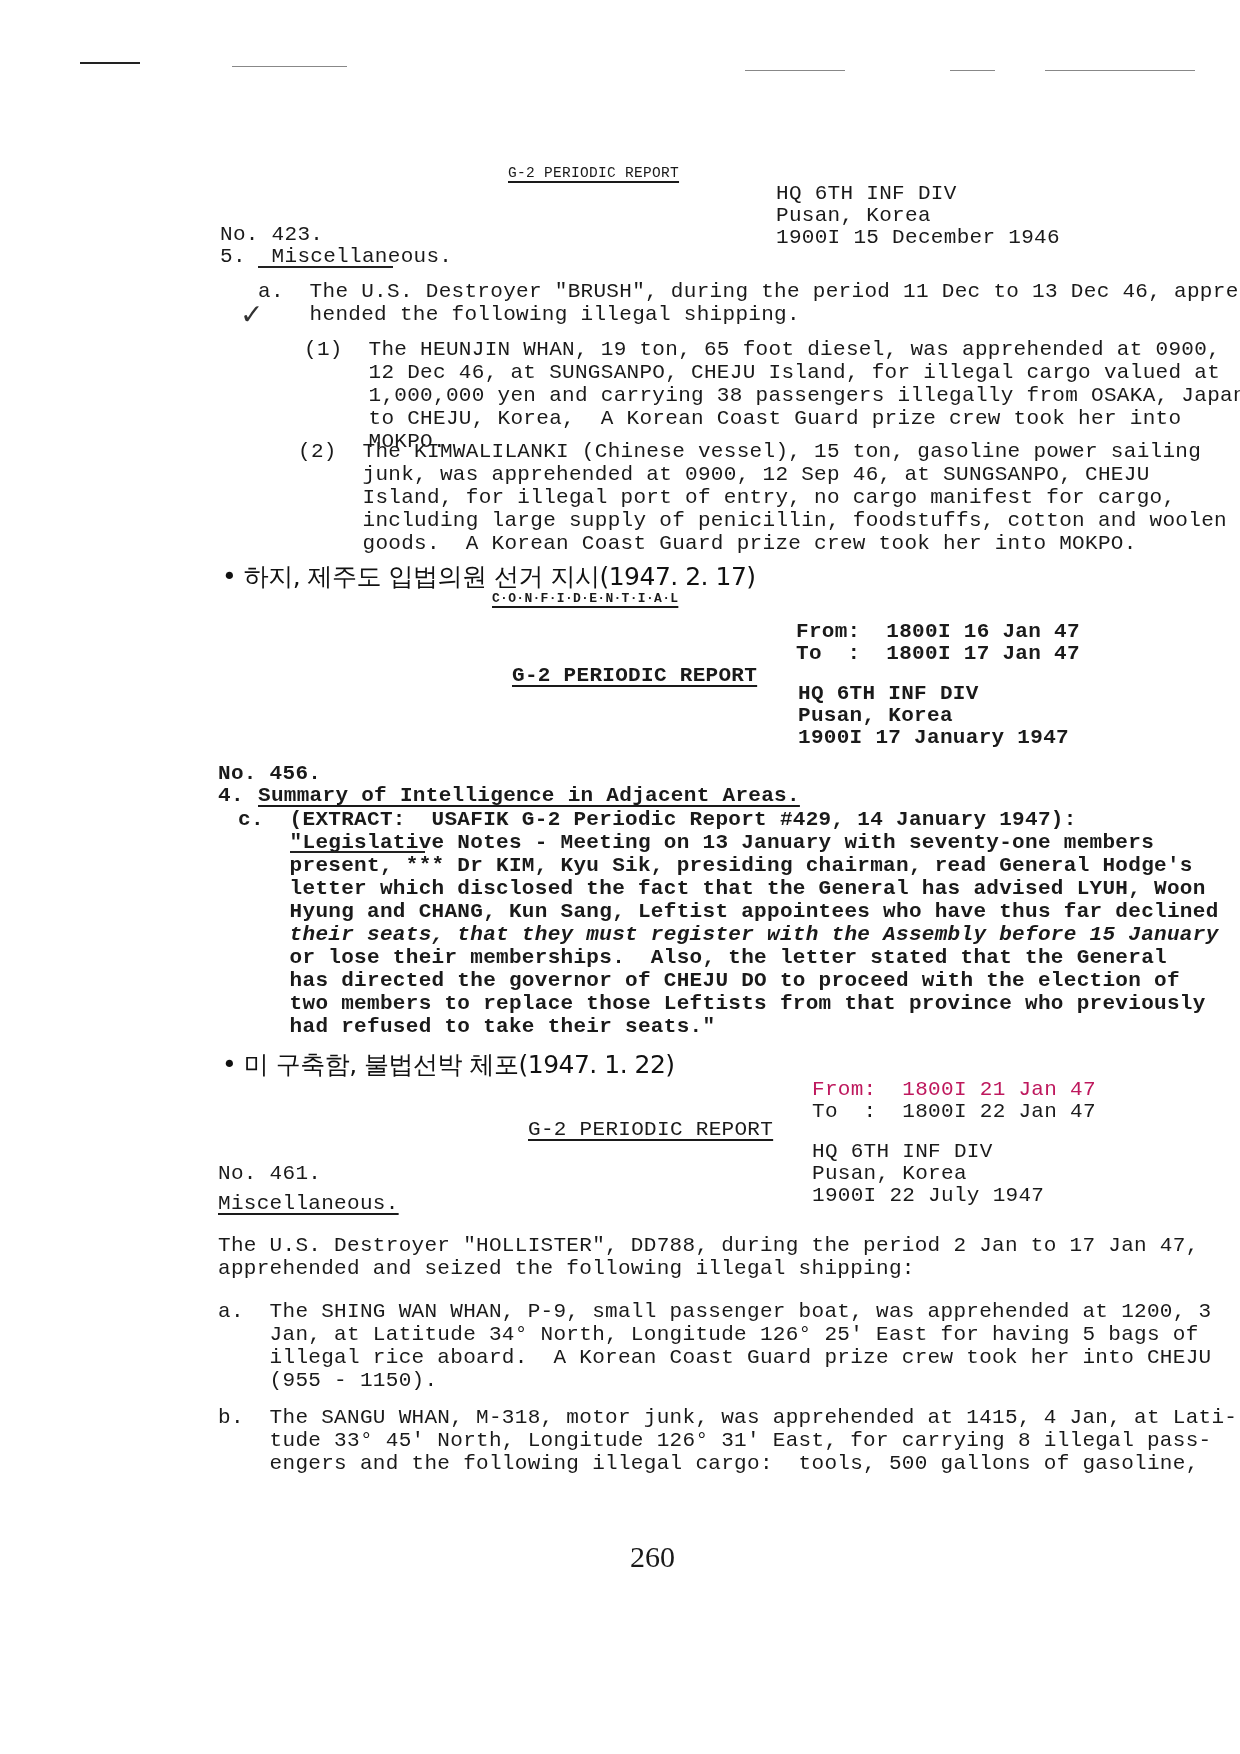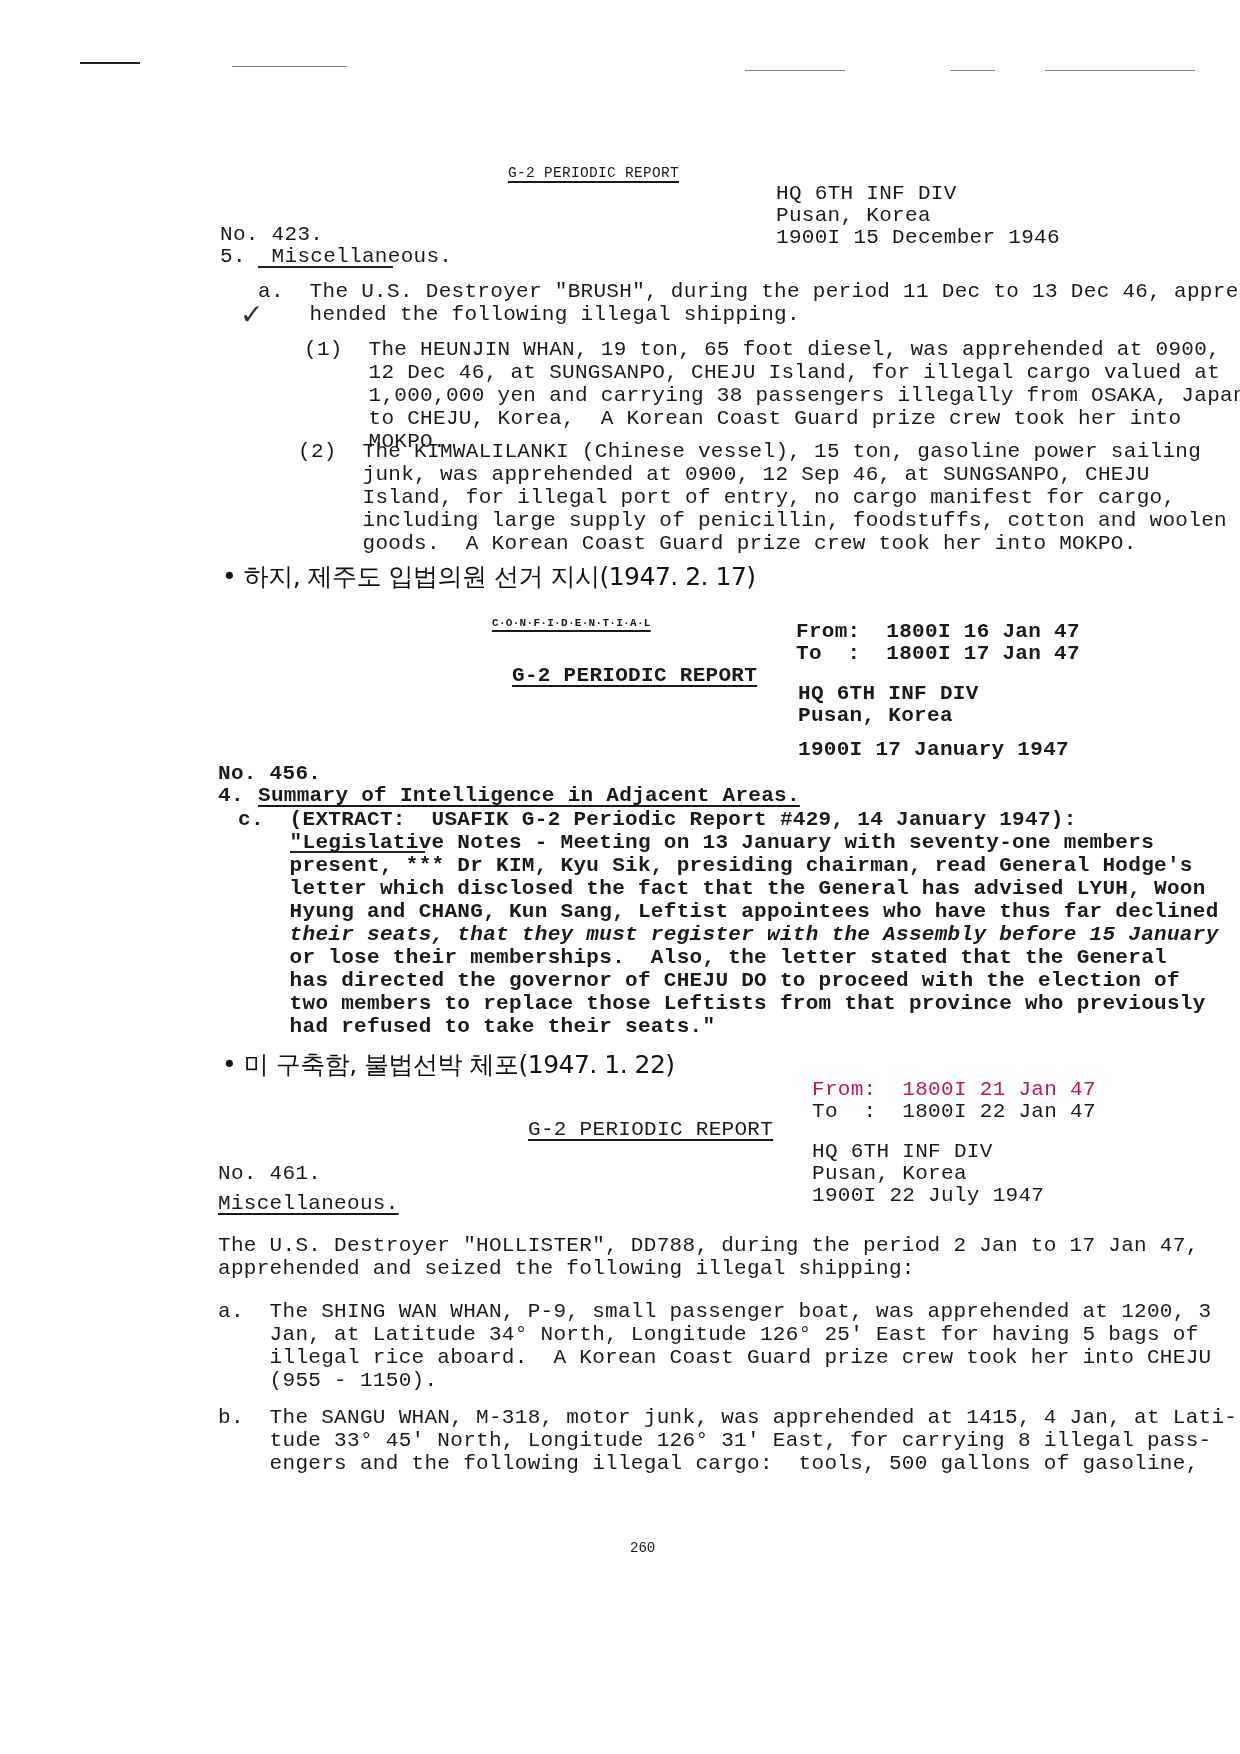--- a/index.html
+++ b/index.html
@@ -1,21 +1,21 @@
 <!DOCTYPE html>
 <html><head>
 <meta charset="utf-8">
 <style>
   html, body { margin: 0; padding: 0; background: #ffffff; }
   body { width: 1240px; height: 1754px; position: relative; overflow: hidden; color: #1a1a1a; }
   .tw { font-family: "Liberation Mono", "DejaVu Sans Mono", monospace; font-size: 21px; line-height: 23px; position: absolute; white-space: pre; letter-spacing: 0.3px; }
   .bold { font-weight: bold; }
   .ul { text-decoration: underline; text-decoration-thickness: 2px; text-underline-offset: 4px; }
   .ko { font-family: "DejaVu Sans", sans-serif; font-size: 25px; position: absolute; white-space: pre; color: #111; letter-spacing: -0.5px; }
-  .pgnum { font-family: Liberation Mono, monospace; font-size: 14px; position: absolute; }
+  .pgnum { font-family: Liberation Serif, serif; font-size: 30px; position: absolute; }
   .rule { position: absolute; height: 2px; background: #222; }
   .faint { position: absolute; height: 1px; background: #888; }
   .tick { position: absolute; font-family: "DejaVu Sans", sans-serif; font-size: 28px; color: #333; }
 </style>
 </head>
 <body>
 
 <div class="rule" style="left:80px;top:62px;width:60px;height:2px;"></div>
 <div class="faint" style="left:232px;top:66px;width:115px;"></div>
 <div class="faint" style="left:745px;top:70px;width:100px;"></div>
@@ -46,27 +46,27 @@
 <div>
   <div class="tw" style="left:298px;top:440px;">(2)  The KIMWALILANKI (Chinese vessel), 15 ton, gasoline power sailing</div>
   <div class="tw" style="left:298px;top:463px;">     junk, was apprehended at 0900, 12 Sep 46, at SUNGSANPO, CHEJU</div>
   <div class="tw" style="left:298px;top:486px;">     Island, for illegal port of entry, no cargo manifest for cargo,</div>
   <div class="tw" style="left:298px;top:509px;">     including large supply of penicillin, foodstuffs, cotton and woolen</div>
   <div class="tw" style="left:298px;top:532px;">     goods.  A Korean Coast Guard prize crew took her into MOKPO.</div>
 </div>
 
 <div class="ko" style="left:222px;top:560px;">• 하지, 제주도 입법의원 선거 지시(1947. 2. 17)</div>
 
-<div class="tw bold ul" style="left:492px;top:612px;font-size:11px;">C·O·N·F·I·D·E·N·T·I·A·L</div>
+<div class="tw bold ul" style="left:492px;top:587px;font-size:13px;">C·O·N·F·I·D·E·N·T·I·A·L</div>
 <div class="tw bold" style="left:796px;top:620px;">From:  1800I 16 Jan 47</div>
 <div class="tw bold" style="left:796px;top:642px;">To  :  1800I 17 Jan 47</div>
 <div class="tw bold ul" style="left:512px;top:664px;">G-2 PERIODIC REPORT</div>
 <div class="tw bold" style="left:798px;top:682px;">HQ 6TH INF DIV</div>
 <div class="tw bold" style="left:798px;top:704px;">Pusan, Korea</div>
-<div class="tw bold" style="left:798px;top:726px;margin-top:12px;">1900I 17 January 1947</div>
+<div class="tw bold" style="left:798px;top:726px;">1900I 17 January 1947</div>
 <div class="tw bold" style="left:218px;top:762px;">No. 456.</div>
 <div class="tw bold" style="left:218px;top:784px;">4.</div>
 <div class="tw bold ul" style="left:258px;top:784px;">Summary of Intelligence in Adjacent Areas.</div>
 
 <div>
   <div class="tw bold" style="left:238px;top:808px;">c.  (EXTRACT:  USAFIK G-2 Periodic Report #429, 14 January 1947):</div>
   <div class="tw bold" style="left:238px;top:831px;">    "Legislative Notes - Meeting on 13 January with seventy-one members</div>
   <div class="tw bold" style="left:238px;top:854px;">    present, *** Dr KIM, Kyu Sik, presiding chairman, read General Hodge's</div>
   <div class="tw bold" style="left:238px;top:877px;">    letter which disclosed the fact that the General has advised LYUH, Woon</div>
   <div class="tw bold" style="left:238px;top:900px;">    Hyung and CHANG, Kun Sang, Leftist appointees who have thus far declined</div>

